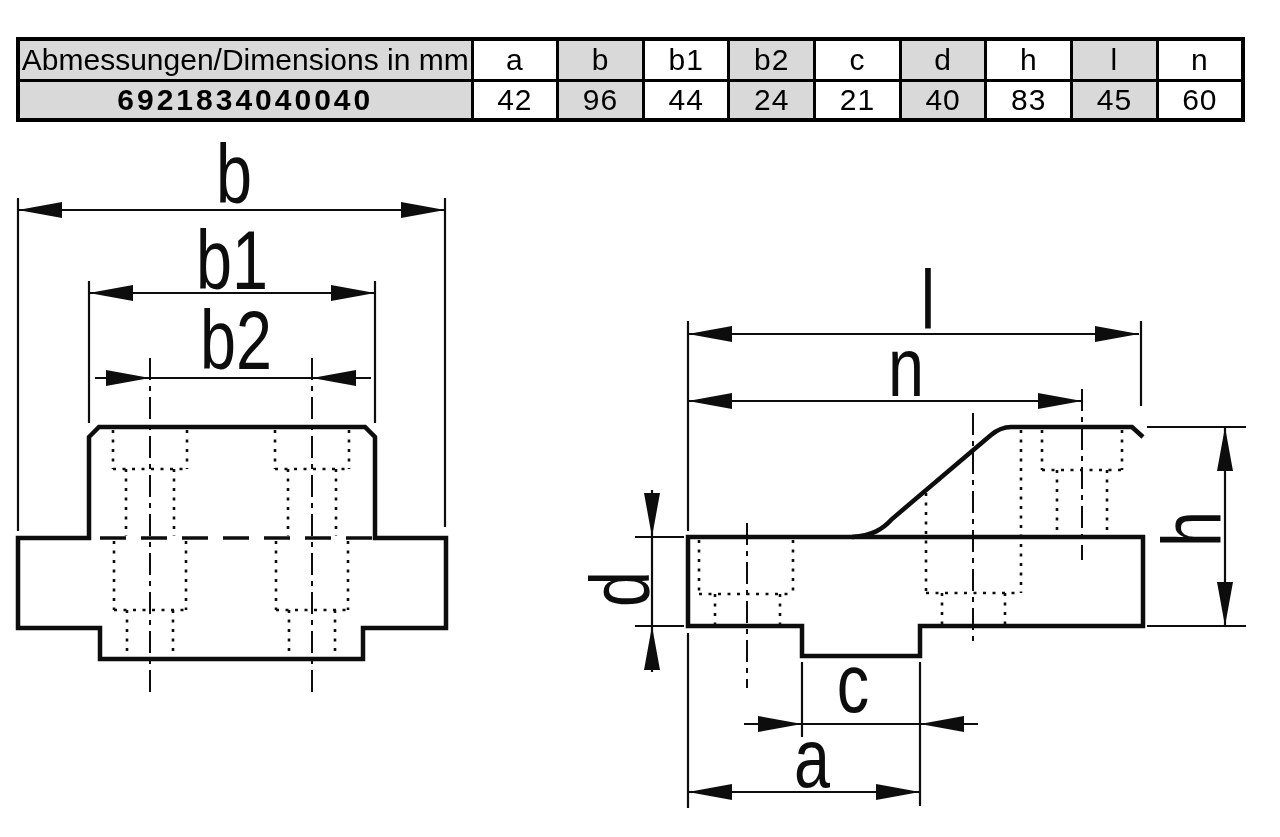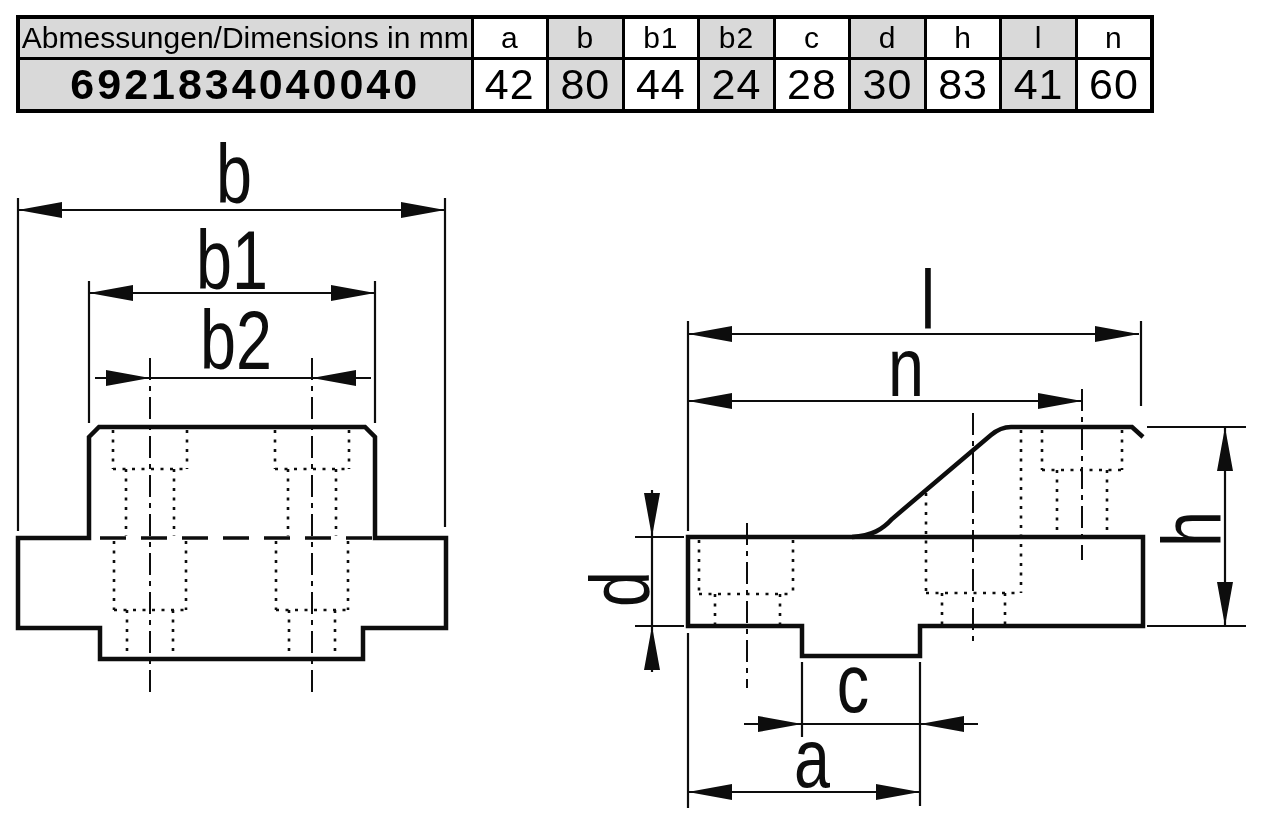--- a/index.html
+++ b/index.html
@@ -2,33 +2,33 @@
 <html><head>
 <meta charset="utf-8">
 <style>
   html,body{margin:0;padding:0;background:#ffffff;}
   #stage{
     position:relative;width:1280px;height:837px;background:#ffffff;
     font-family:"Liberation Sans",sans-serif;color:#000;overflow:hidden;
   }
   
   table.dim-table{
-    position:absolute;left:16px;top:15px;width:1138px;
+    position:absolute;left:16px;top:37px;width:1229px;
     border-collapse:collapse;table-layout:fixed;background:#fff;
     border:4px solid #000;
   }
   table.dim-table th,table.dim-table td{
     border:3px solid #000;background:#ffffff;
     white-space:nowrap;overflow:hidden;vertical-align:middle;
   }
   table.dim-table th:nth-child(odd),table.dim-table td:nth-child(odd){
     background:#d9d9d9;
   }
   table.dim-table th{height:38px;font-weight:normal;font-size:30px;text-align:center;padding:0;}
-  table.dim-table td{height:36px;font-size:43px;text-align:center;padding:0;}
+  table.dim-table td{height:36px;font-size:30px;text-align:center;padding:0;}
   th.lbl,td.lbl{text-align:left;padding-left:11px;}
   th.lbl{font-size:30px;}
   td.lbl{font-size:33px;font-weight:bold;letter-spacing:3px;}
   td.num,th.col{letter-spacing:1px;}
   col.c-label{width:454px;}
   
   svg#drawing{position:absolute;left:0;top:0;}
   .outline{fill:none;stroke:#0d0d0d;stroke-width:4.5;stroke-linejoin:miter;}
   .thin{fill:none;stroke:#0d0d0d;stroke-width:2.2;}
   .hidden-dash{fill:none;stroke:#0d0d0d;stroke-width:3.4;stroke-dasharray:26 15;}
@@ -66,27 +66,27 @@
         <th class="col">d</th>
         <th class="col">h</th>
         <th class="col">l</th>
         <th class="col">n</th>
       </tr>
     </thead>
     <tbody>
       <tr>
         <td class="lbl">6921834040040</td>
         <td class="num">42</td>
-        <td class="num">80</td>
+        <td class="num">96</td>
         <td class="num">44</td>
         <td class="num">24</td>
-        <td class="num">28</td>
-        <td class="num">30</td>
+        <td class="num">21</td>
+        <td class="num">40</td>
         <td class="num">83</td>
-        <td class="num">41</td>
+        <td class="num">45</td>
         <td class="num">60</td>
       </tr>
     </tbody>
   </table>
 
   <svg id="drawing" width="1280" height="837" viewBox="0 0 1280 837">
 
     <g>
 
       <path class="outline" d="M89,437 L99,427 L365,427 L375,437 L375,538 L446,538 L446,628 L363,628 L363,659 L100,659 L100,628 L18,628 L18,538 L89,538 Z"></path>

